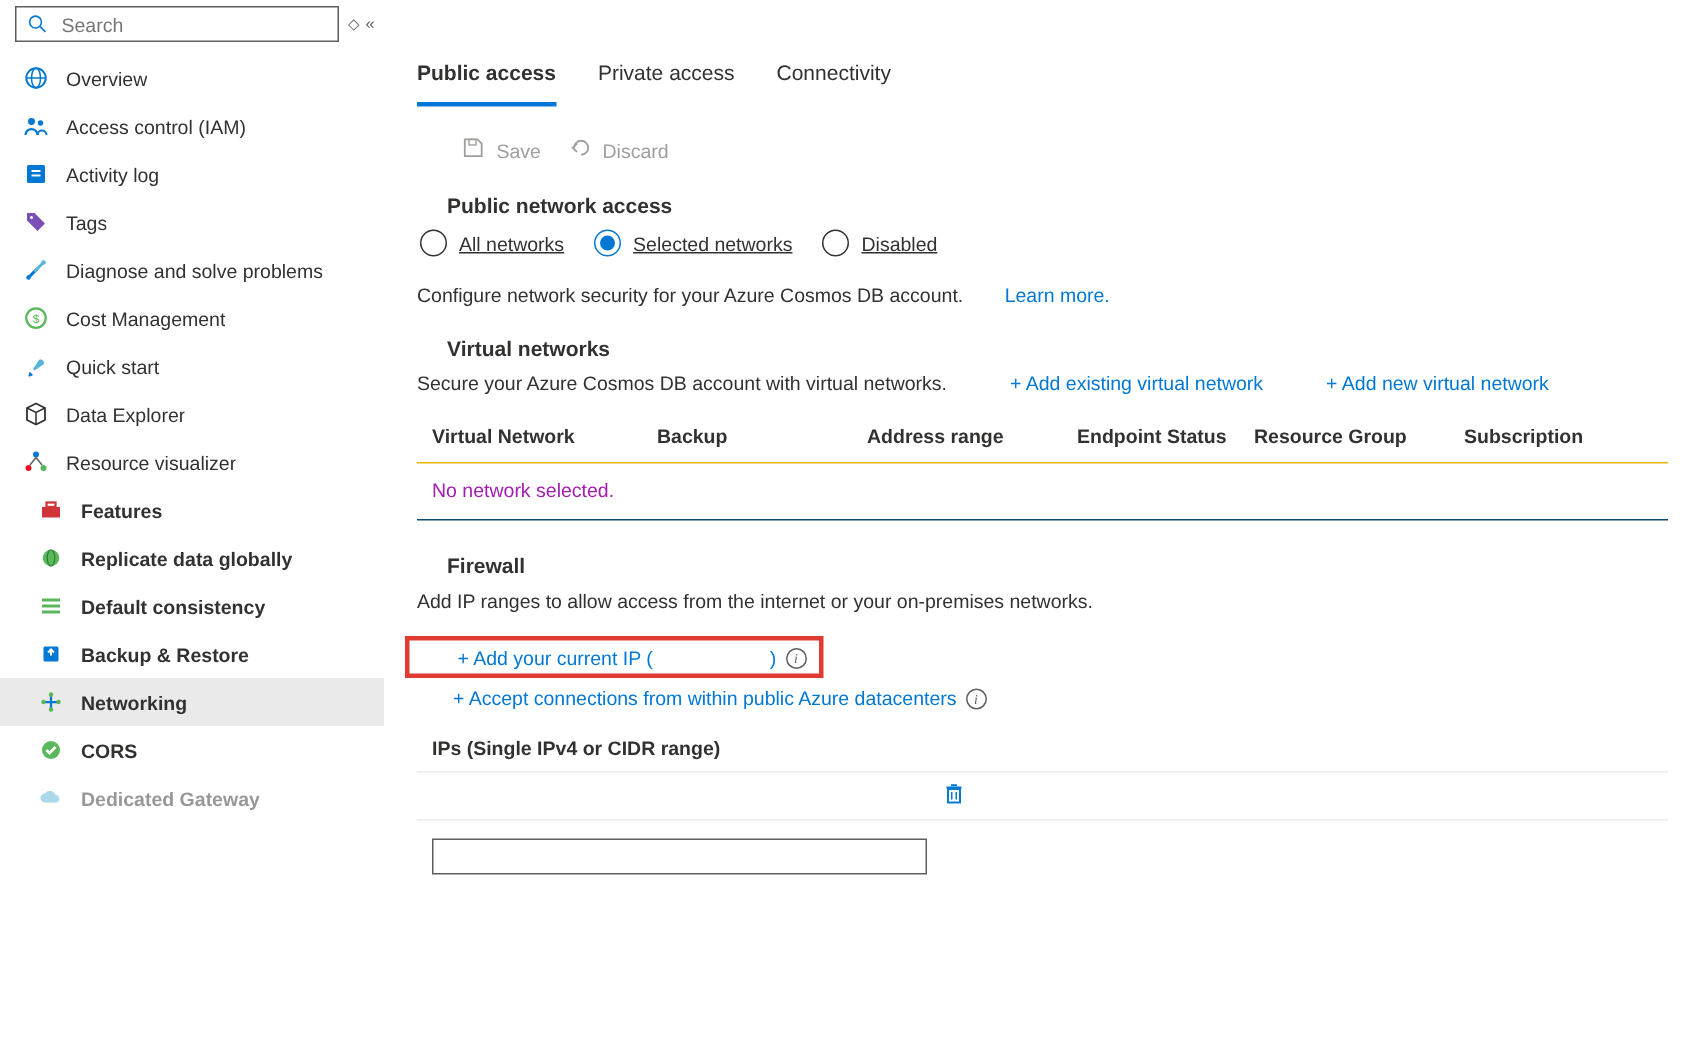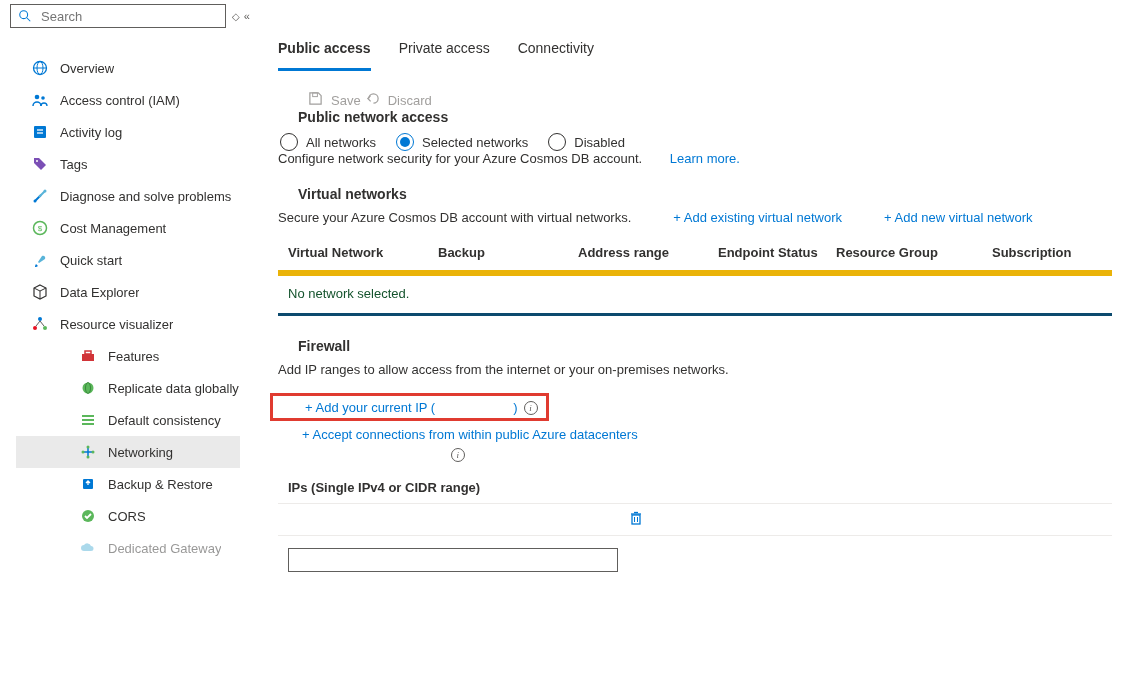--- a/index.html
+++ b/index.html
@@ -38,31 +38,31 @@
     gap: 6px;
   }
   .search-box input {
     border: none;
     outline: none;
     font-size: 13px;
     flex: 1;
     color: #404040;
     background: transparent;
   }
-  .nav-list { list-style: none; margin: 16px; padding: 0; }
+  .nav-list { list-style: none; margin: 0; padding: 0; }
   .nav-item {
     display: flex;
     align-items: center;
     height: 32px;
     padding: 0 0 0 16px;
     gap: 12px;
     cursor: pointer;
     white-space: nowrap;
   }
-  .nav-item.sub { padding-left: 64px; }
+  .nav-item.sub { padding-left: 26px; font-weight: bold; }
   .nav-item.active { background: #eaeaea; }
   .nav-icon { width: 16px; height: 16px; display: inline-flex; align-items: center; justify-content: center; flex-shrink: 0; }
   .nav-label { font-size: 13px; color: #323130; overflow: hidden; text-overflow: ellipsis; }
   .chev { width: 14px; height: 14px; display: inline-flex; align-items: center; justify-content: center; }
 
   
   .main {
     flex: 1;
     padding: 8px 14px 0 22px;
     overflow: hidden;
@@ -82,43 +82,45 @@
     cursor: pointer;
     border-bottom: 3px solid transparent;
   }
   .tab.active {
     font-weight: 600;
     border-bottom-color: #0078d4;
   }
   .toolbar {
     display: flex;
     align-items: center;
-    gap: 4px;
+    gap: 18px;
     padding-left: 30px;
+    margin-bottom: 20px;
   }
   .tool-btn {
     display: inline-flex;
     align-items: center;
     gap: 8px;
     color: #a19f9d;
     cursor: pointer;
   }
   .section-label {
     font-size: 14px;
     font-weight: 600;
     color: #323130;
     margin-bottom: 8px;
     padding-left: 20px;
   }
   .radio-row {
     display: flex;
     align-items: center;
     gap: 20px;
-    margin-bottom: 0;
+    margin-bottom: 18px;
     padding-left: 2px;
+    text-decoration: underline;
   }
   .radio {
     display: inline-flex;
     align-items: center;
     gap: 8px;
     cursor: pointer;
   }
   .radio-circle {
     width: 18px; height: 18px;
     border: 1px solid #323130;
@@ -142,34 +144,34 @@
     gap: 18px;
     margin-bottom: 12px;
     flex-wrap: wrap;
   }
   .vnet-desc { color: #323130; }
   .table {
     width: 100%;
   }
   .thead {
     display: flex;
-    border-bottom: 6px solid #eab308;
+    border-bottom: 1px solid #eab308;
     padding: 8px 0 10px 10px;
   }
   .th { font-size: 13px; font-weight: 600; color: #323130; }
   .col-vnet { width: 150px; }
   .col-subnet { width: 140px; }
   .col-addr { width: 140px; }
   .col-endpoint { width: 118px; }
-  .col-rg { width: 156px; }
+  .col-rg { width: 140px; }
   .col-sub { flex: 1; }
   .empty-row {
     padding: 10px 0 12px 10px;
-    border-bottom: 3px solid #0c4a6e;
-    color: #14532d;
+    border-bottom: 1px solid #0c4a6e;
+    color: #a21caf;
   }
   .firewall { margin-top: 22px; }
   .add-ip-box {
     border: 3px solid #e03b30;
     display: inline-block;
     padding: 4px 8px 3px 8px;
     margin: 10px 0 2px -8px;
   }
   .add-ip-inner {
     display: inline-flex;
@@ -185,21 +187,21 @@
     border: 1px solid #605e5c;
     border-radius: 50%;
     display: inline-flex;
     align-items: center;
     justify-content: center;
     font-size: 9px;
     color: #605e5c;
     font-style: italic;
     font-family: Georgia, serif;
   }
-  .accept-line { margin-top: 4px; display: inline-flex; align-items: center; gap: 6px; flex-direction: column; }
+  .accept-line { margin-top: 4px; display: inline-flex; align-items: center; gap: 6px; }
   .ips-head {
     font-weight: 600;
     font-size: 13px;
     padding: 18px 0 8px 10px;
   }
   .ip-row {
     display: flex;
     align-items: center;
     gap: 10px;
     padding: 6px 0 6px 10px;
@@ -357,40 +359,40 @@
     <li class="nav-item sub">
       <span class="nav-icon">
         <svg width="16" height="16" viewBox="0 0 16 16">
             <line x1="2" y1="4" x2="14" y2="4" stroke="#5bb75b" stroke-width="2"></line>
             <line x1="2" y1="8" x2="14" y2="8" stroke="#5bb75b" stroke-width="2"></line>
             <line x1="2" y1="12" x2="14" y2="12" stroke="#5bb75b" stroke-width="2"></line>
           </svg>
       </span>
       <span class="nav-label">Default consistency</span>
     </li>
+    <li class="nav-item sub">
+      <span class="nav-icon">
+        <svg width="16" height="16" viewBox="0 0 16 16">
+            <rect x="3" y="3" width="10" height="10" rx="1" fill="#0078d4"></rect>
+            <path d="M8 5v4M6 7l2-2 2 2" fill="none" stroke="#fff" stroke-width="1.3"></path>
+          </svg>
+      </span>
+      <span class="nav-label">Backup &amp; Restore</span>
+    </li>
     <li class="nav-item sub active">
       <span class="nav-icon">
         <svg width="16" height="16" viewBox="0 0 16 16">
             <path d="M3 8h10M8 3v10" stroke="#0078d4" stroke-width="1.5"></path>
             <circle cx="3" cy="8" r="1.5" fill="#5bb75b"></circle>
             <circle cx="13" cy="8" r="1.5" fill="#5bb75b"></circle>
             <circle cx="8" cy="3" r="1.5" fill="#5bb75b"></circle>
             <circle cx="8" cy="13" r="1.5" fill="#5bb75b"></circle>
           </svg>
       </span>
       <span class="nav-label">Networking</span>
-    </li>
-    <li class="nav-item sub">
-      <span class="nav-icon">
-        <svg width="16" height="16" viewBox="0 0 16 16">
-            <rect x="3" y="3" width="10" height="10" rx="1" fill="#0078d4"></rect>
-            <path d="M8 5v4M6 7l2-2 2 2" fill="none" stroke="#fff" stroke-width="1.3"></path>
-          </svg>
-      </span>
-      <span class="nav-label">Backup &amp; Restore</span>
     </li>
     <li class="nav-item sub">
       <span class="nav-icon">
         <svg width="16" height="16" viewBox="0 0 16 16">
             <circle cx="8" cy="8" r="6" fill="#5bb75b"></circle>
             <path d="M5 8l2 2 4-4" fill="none" stroke="#fff" stroke-width="1.8"></path>
           </svg>
       </span>
       <span class="nav-label">CORS</span>
     </li>

